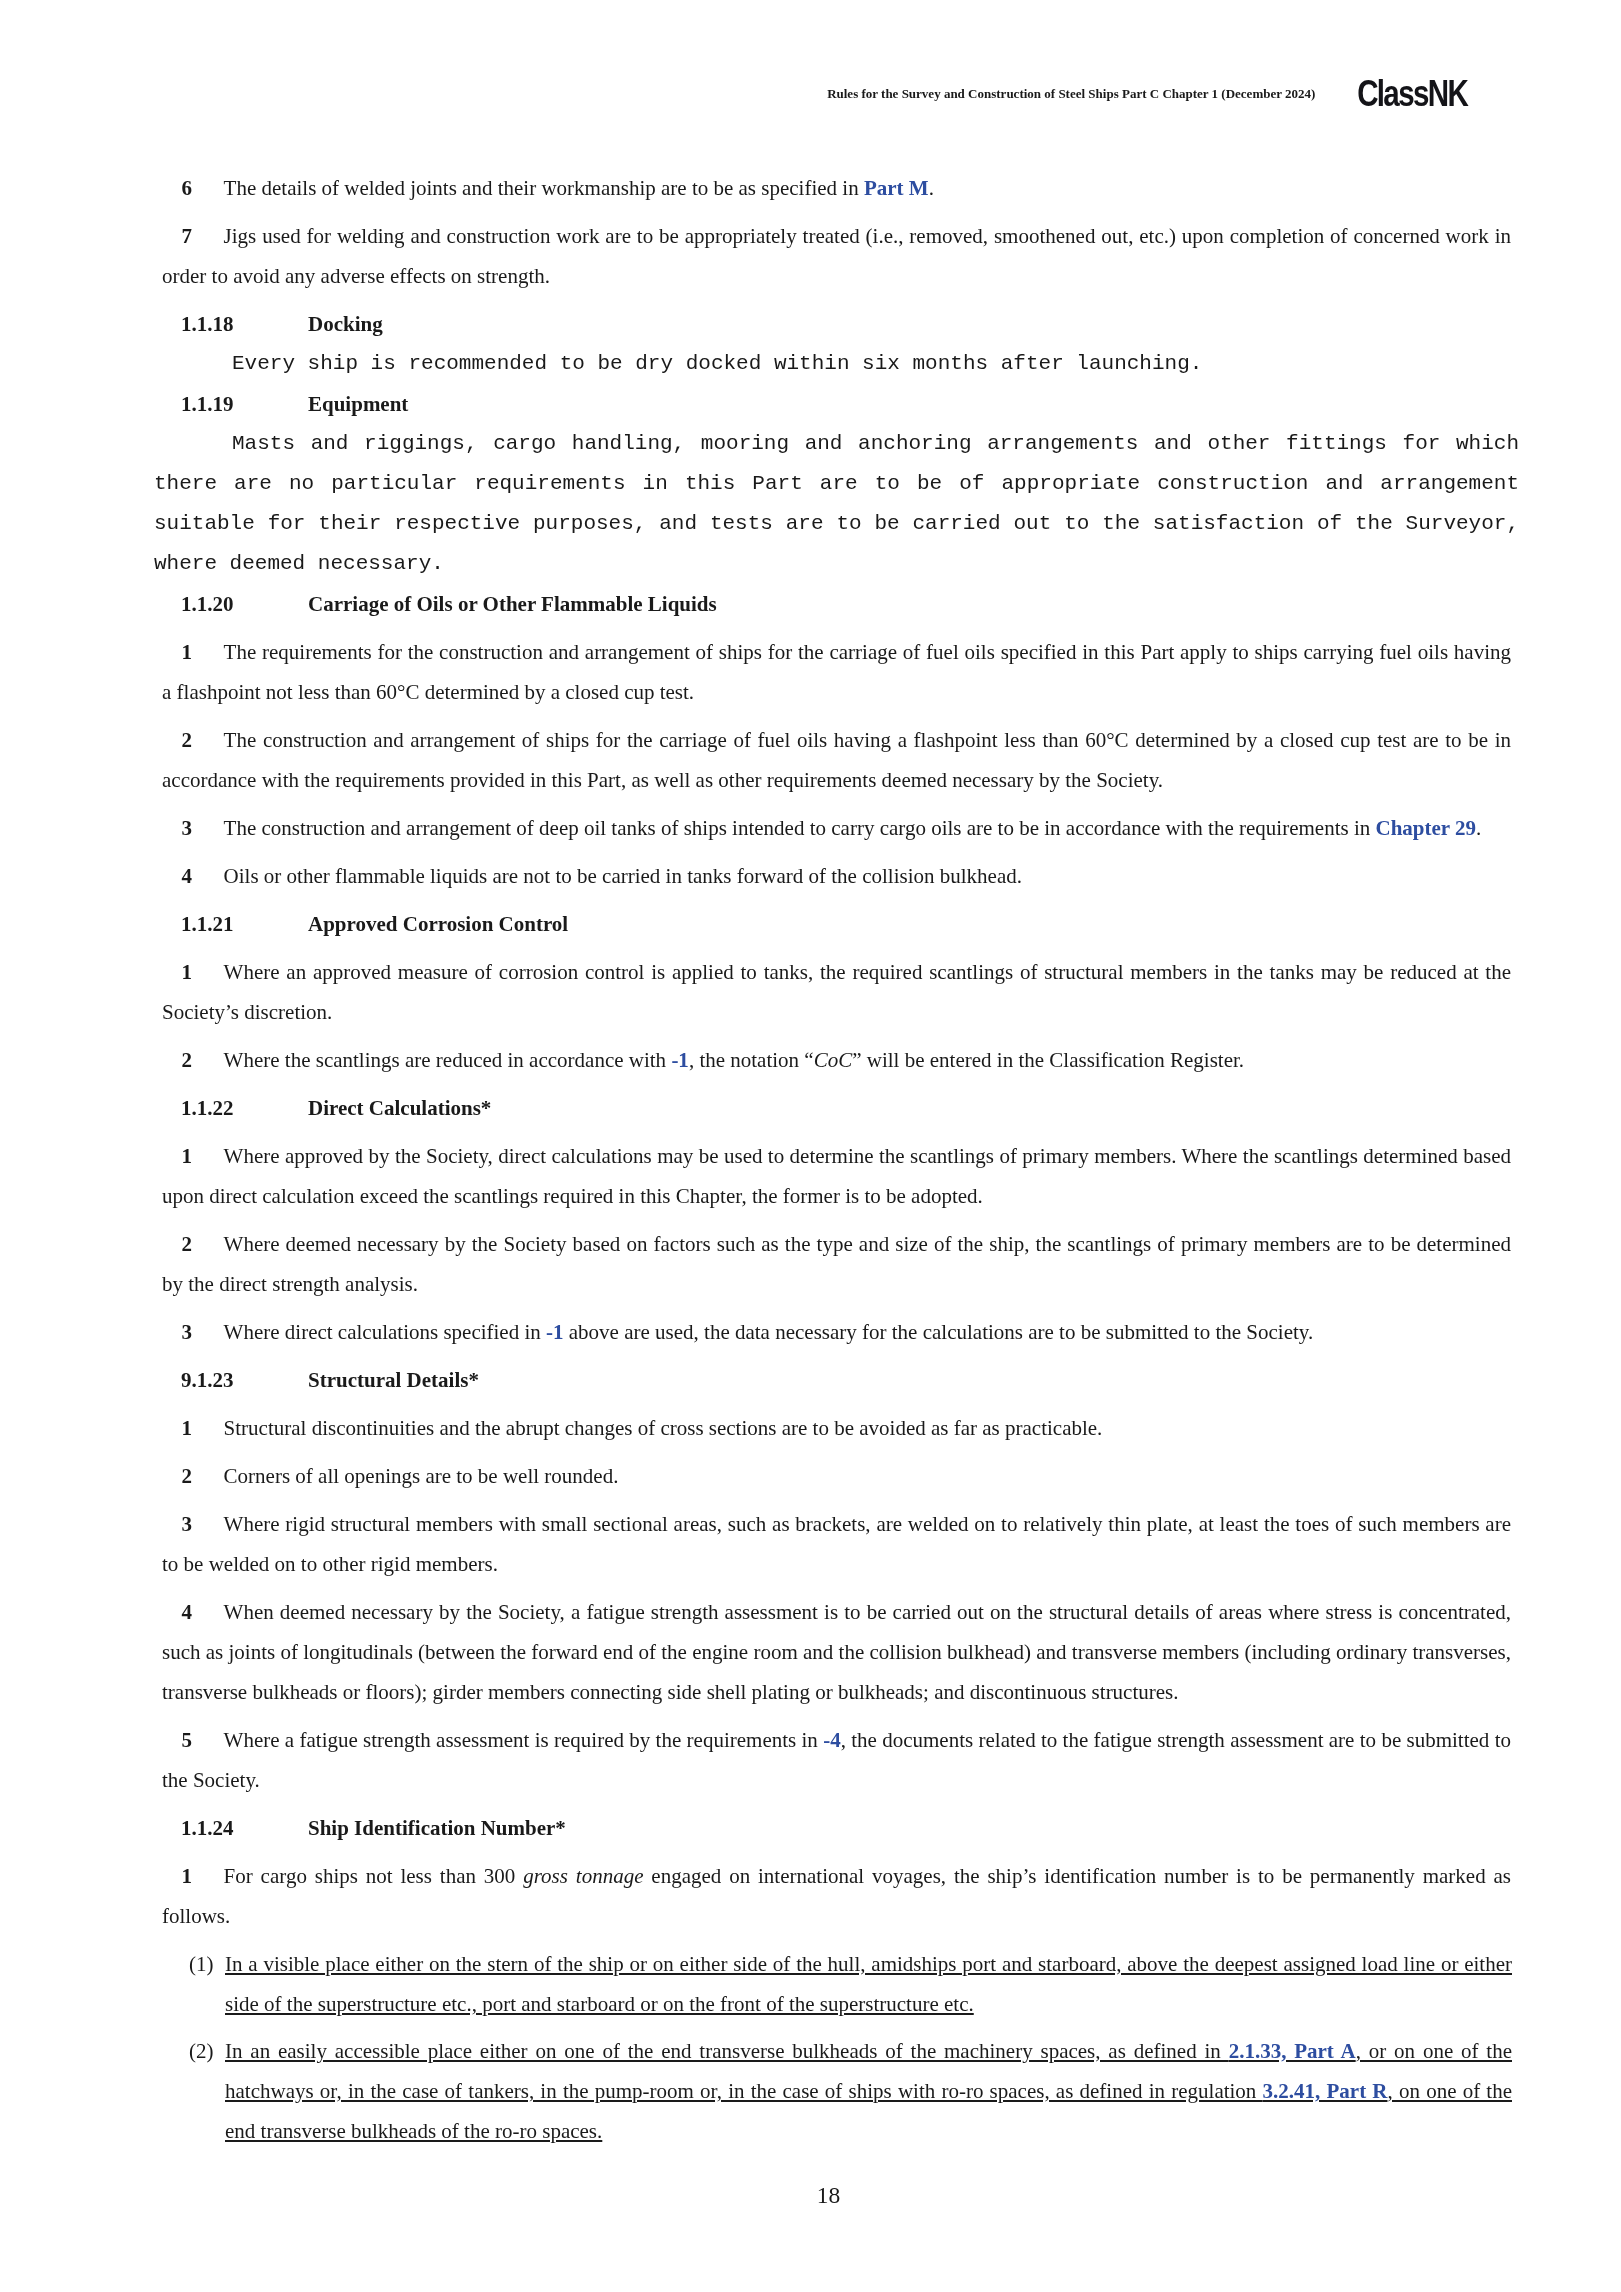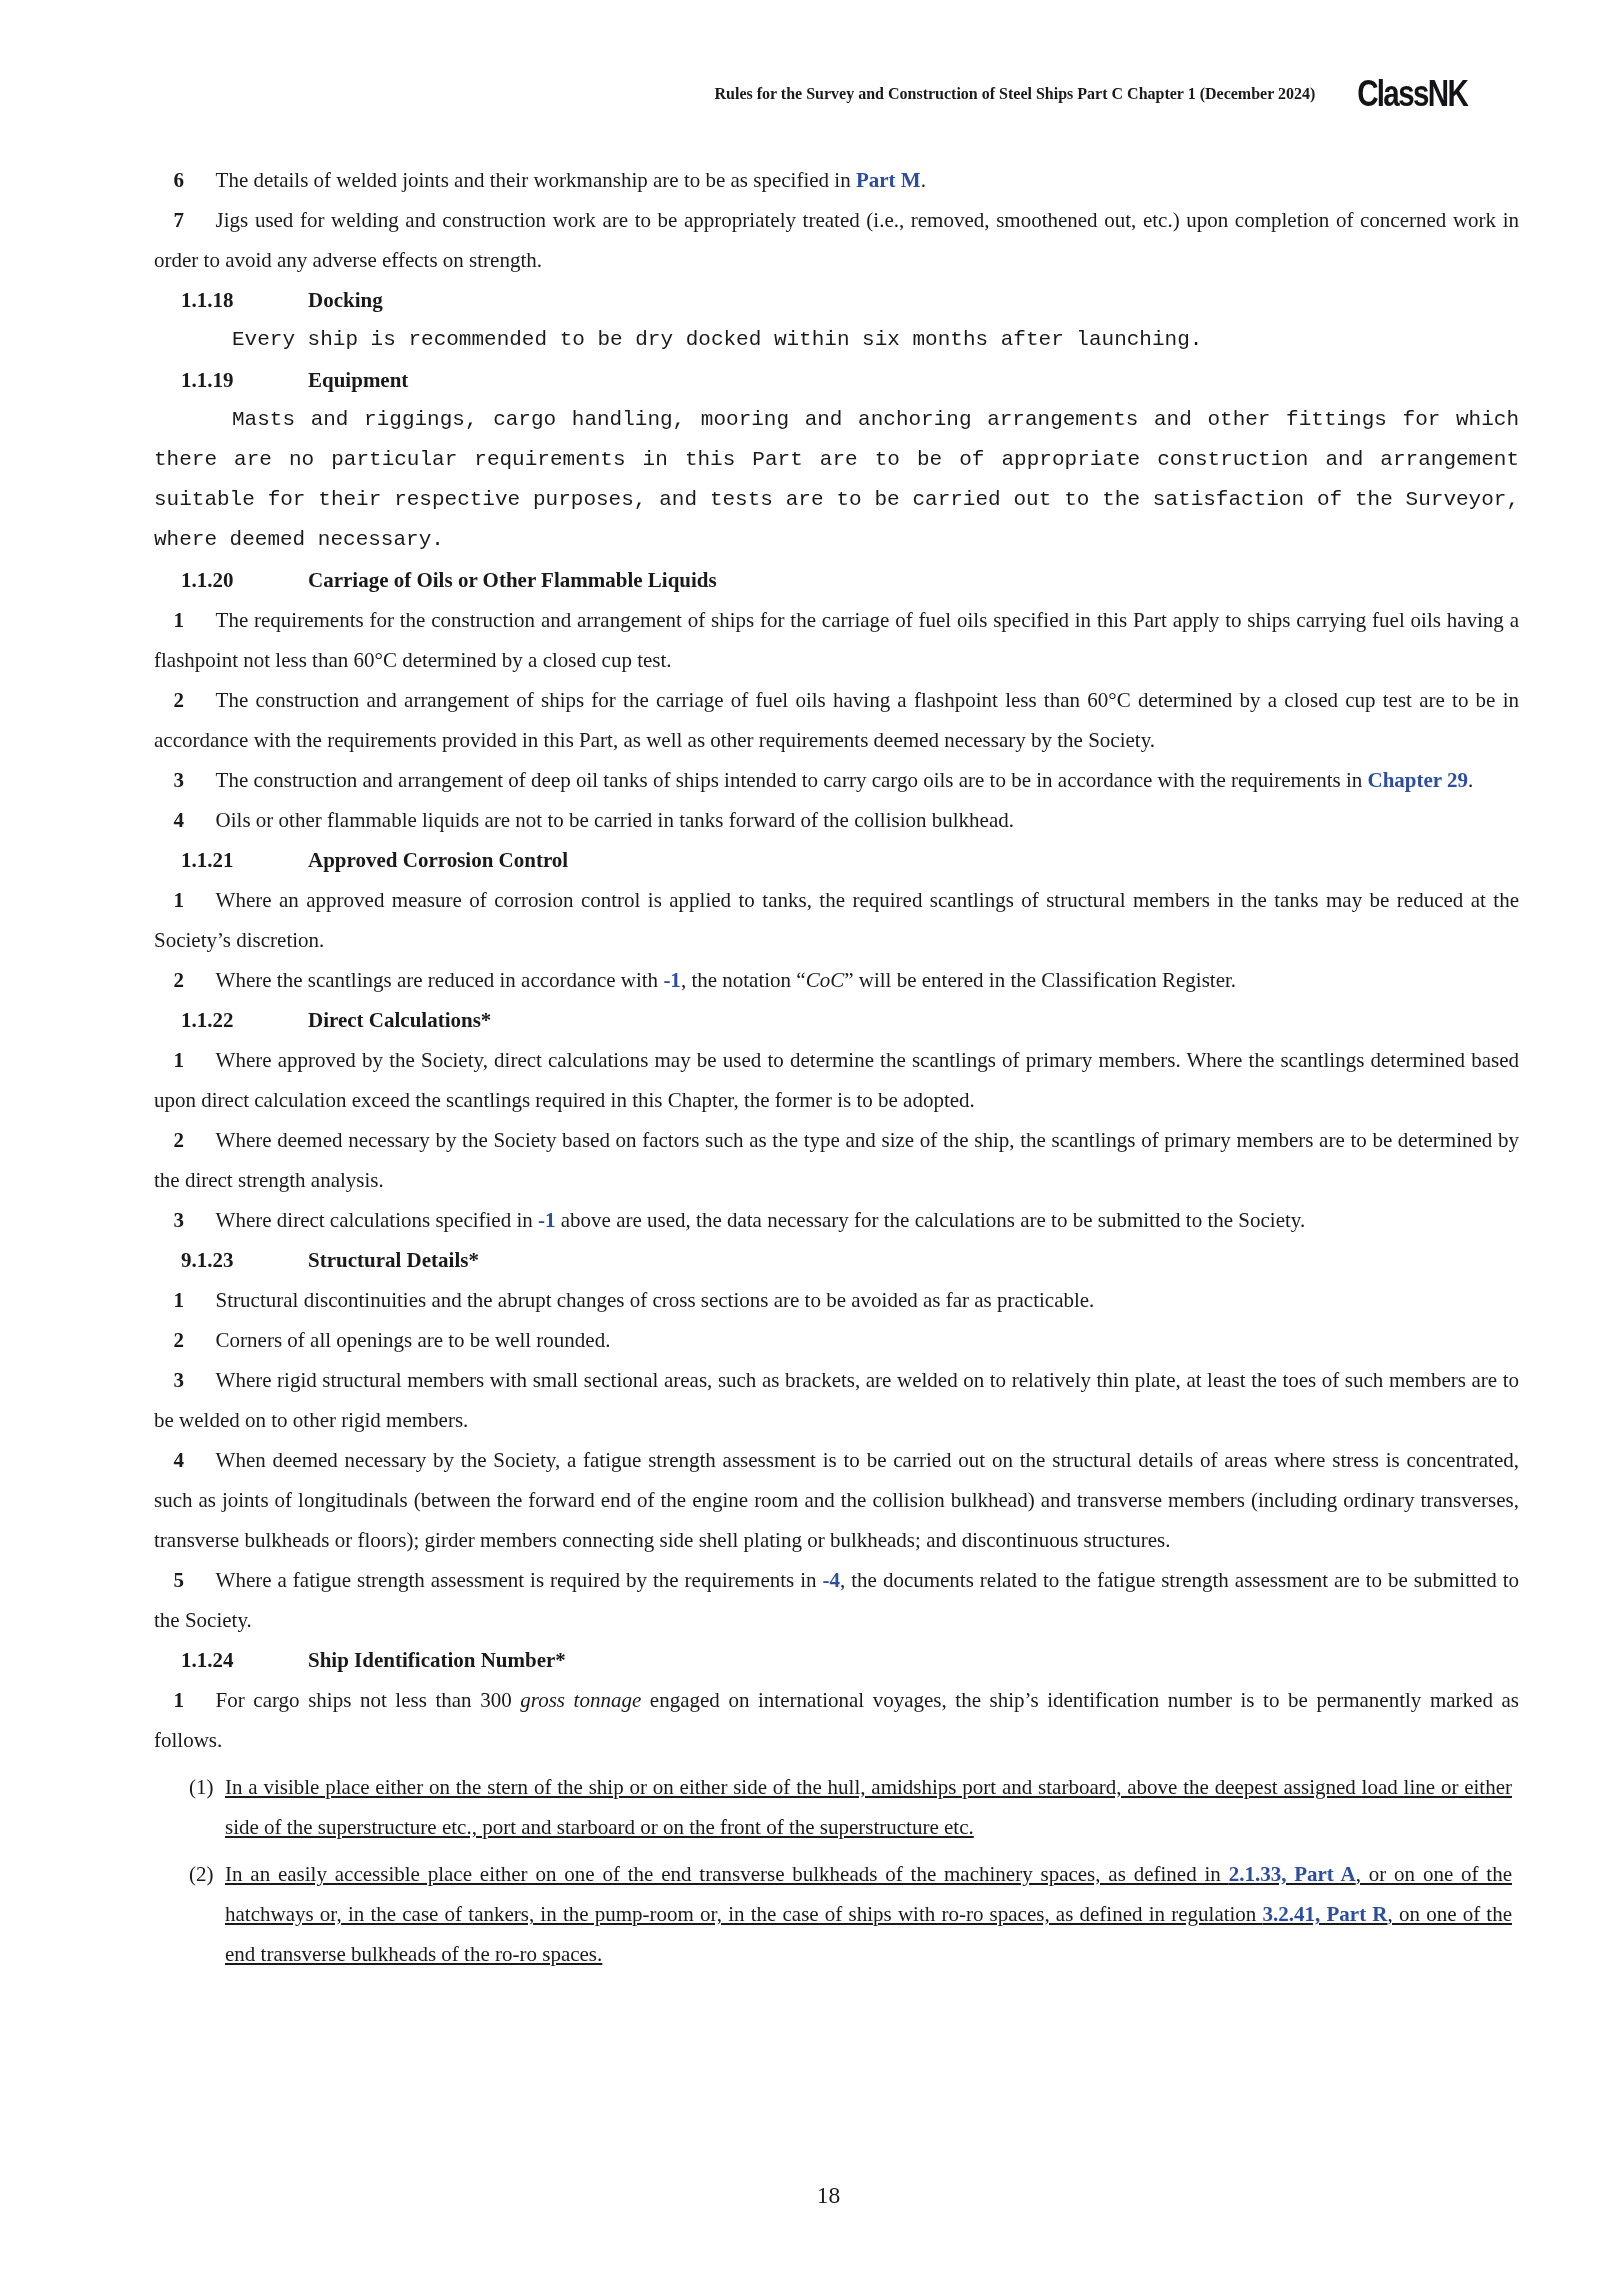--- a/index.html
+++ b/index.html
@@ -5,31 +5,31 @@
   html,body { margin:0; padding:0; background:#888; }
   .page {
     position:relative; width:1621px; height:2293px; background:#ffffff;
     font-family:"Liberation Serif", serif; color:#1a1a1a; margin:0 auto;
     overflow:hidden;
   }
   .header {
     position:absolute; top:76px; left:0; right:154px;
     display:flex; justify-content:flex-end; align-items:center; gap:17.6px;
   }
-  .header-title { font-weight:bold; font-size:16px; white-space:nowrap; }
+  .header-title { font-weight:bold; font-size:13px; white-space:nowrap; }
   .logo {
     font-family:"Liberation Sans", sans-serif; font-weight:bold; font-size:36px;
     letter-spacing:-2px; transform:scaleX(0.82); transform-origin:right center;
     line-height:1; color:#141418; white-space:nowrap;
   }
   .docbody {
     position:absolute; top:160px; left:154px; width:1365px;
     font-size:21px; line-height:40px; text-align:justify;
   }
-  .para { margin:0;font-family:Liberation Serif, serif; }
+  .para { margin:8px;font-family:Liberation Serif, serif; }
   .para .num {
     display:inline-block; margin-left:19.6px; width:42px;
     font-weight:bold; text-align:left; text-indent:0;
   }
   .heading { margin:0; font-weight:bold; text-align:left; }
   .heading .hnum { display:inline-block; margin-left:27px; width:127px; }
   .plain { margin:0; text-indent:78px;font-family:Liberation Mono, monospace; }
   .li { margin:7px; padding-left:64px; text-indent:-36px;text-decoration:underline; }
   .li .marker { display:inline-block; width:36px; text-indent:0; text-align:left; }
   .link { color:var(--link-color,#2d4da0); font-weight:bold; text-decoration:none; cursor:pointer; }

